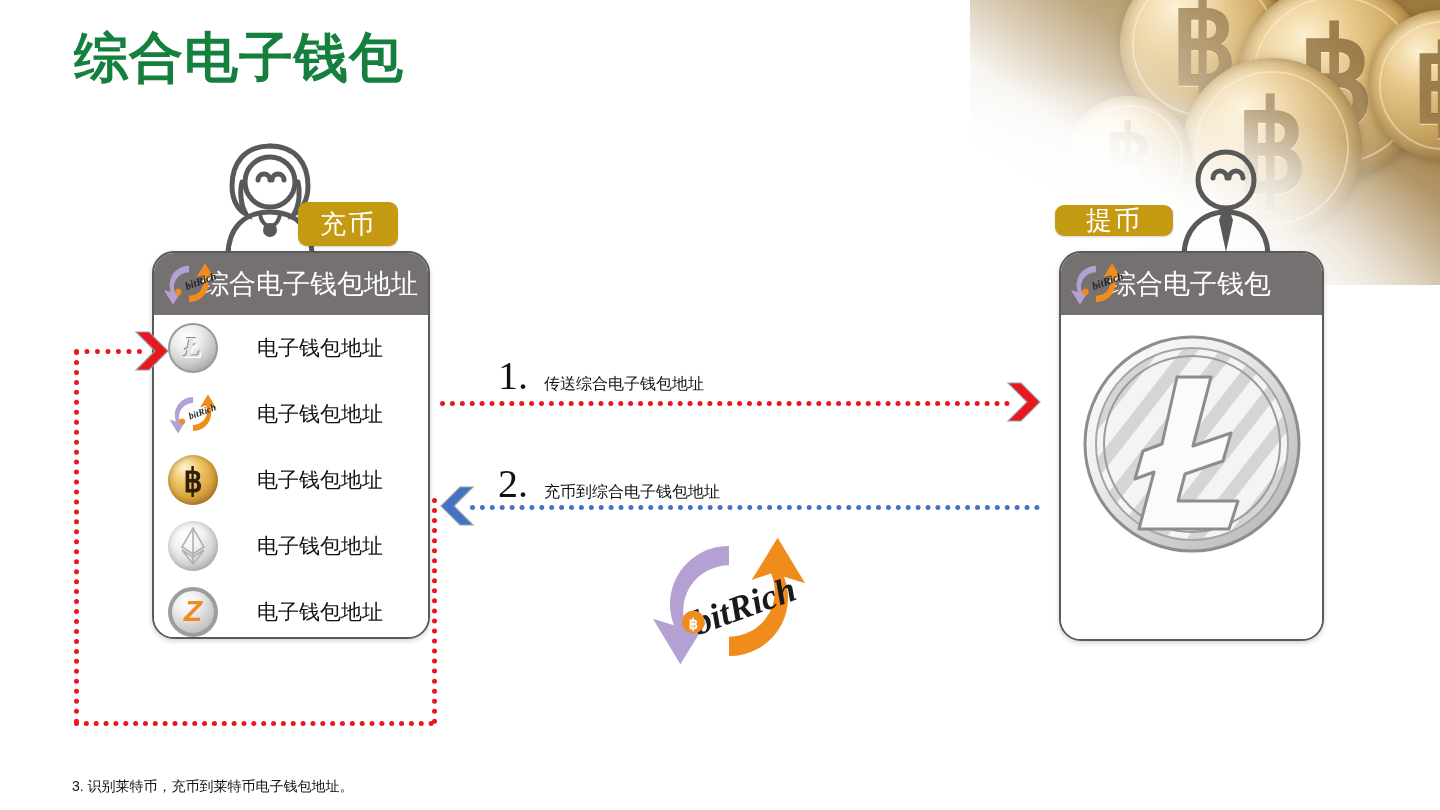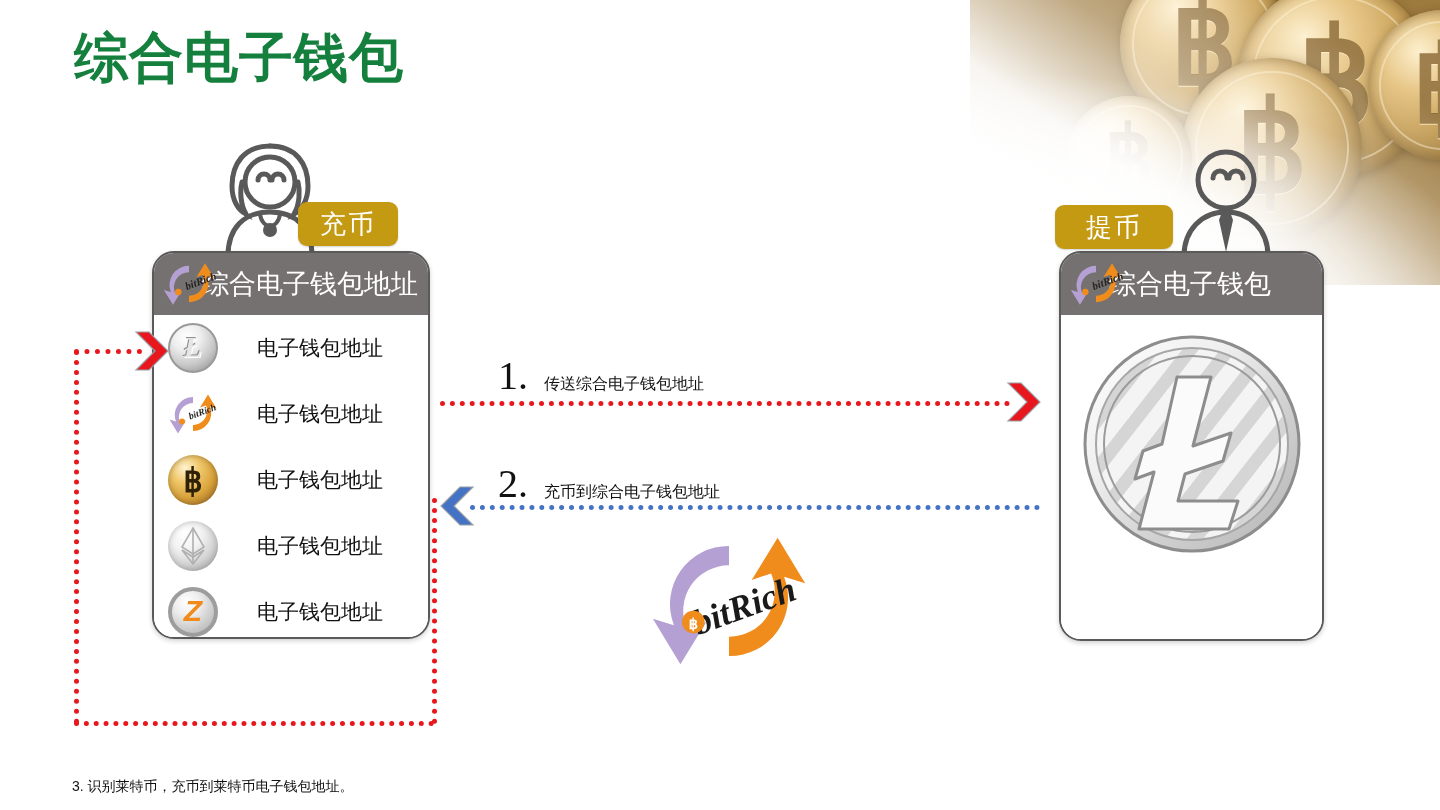--- a/index.html
+++ b/index.html
@@ -269,21 +269,21 @@
       <g fill="none" stroke="#595959" stroke-width="5" stroke-linecap="round">
         <circle cx="48" cy="40" r="28"></circle>
         <path d="M35 38 a7 7 0 0 1 14 0"></path>
         <path d="M51 38 a7 7 0 0 1 14 0"></path>
         <path d="M6 116 C6 90 24 72 48 72 C72 72 90 90 90 116"></path>
       </g>
       <path d="M44 72 L52 72 L55 80 L48 112 L41 80 Z" fill="#595959"></path>
     </svg>
   </div>
 
-  <div class="badge" style="left:1055px;top:205px;width:118px;height:44px;">提币</div>
+  <div class="badge" style="left:1055px;top:205px;width:118px;height:31px;">提币</div>
 
   <div class="card" style="left:1059px;top:251px;width:265px;height:390px;">
     <div class="card-head">
       <span class="brlogo" style="width:54px;height:46px;display:inline-block;">
         <svg width="54" height="46" viewBox="0 0 100 86">
           <path d="M50 9 A36 36 0 0 0 16 58 L3 54 L20 82 L36 56 L24 60 A28 28 0 0 1 50 21 Z" fill="#b5a0d4"></path>
           <path d="M50 77 A36 36 0 0 0 84 28 L97 32 L80 4 L64 30 L76 26 A28 28 0 0 1 50 65 Z" fill="#ef8c1c"></path>
           <text x="46" y="54" font-family="Liberation Serif, serif" font-size="20" font-style="italic" font-weight="bold" fill="#222" transform="rotate(-20 46 54)">bitRich</text>
           <circle cx="30" cy="58" r="6" fill="#ef8c1c"></circle>
         </svg>

